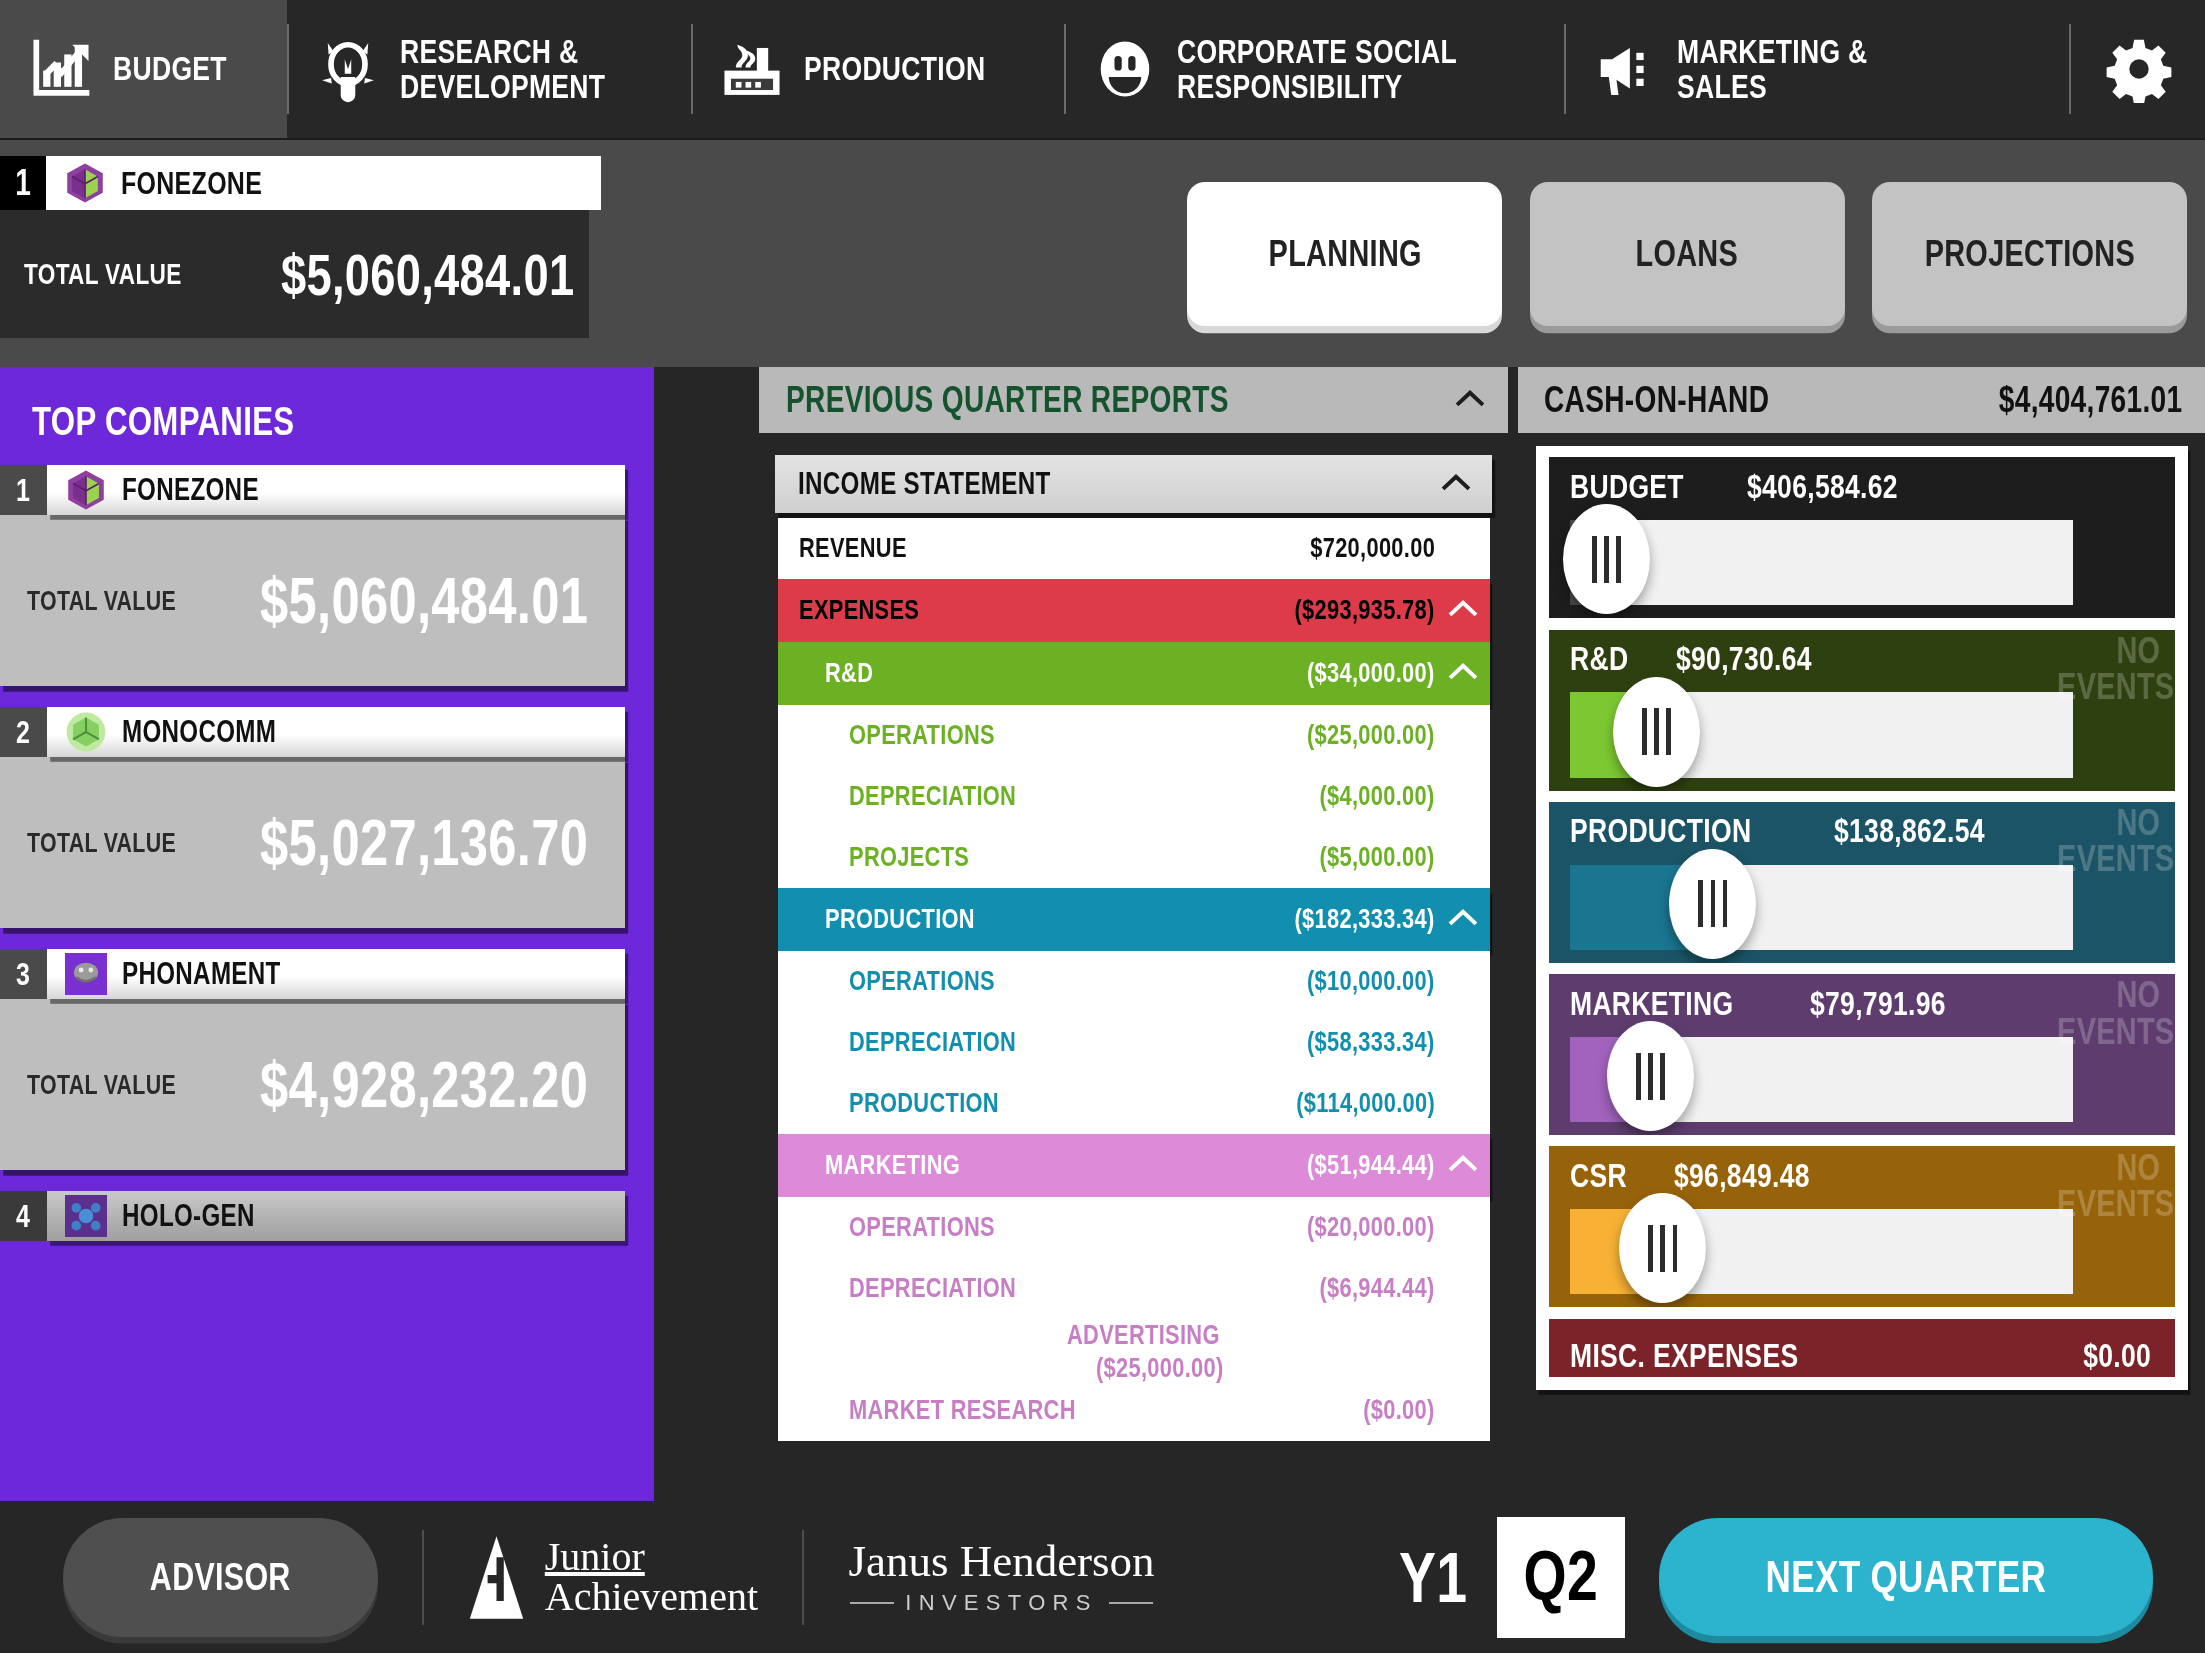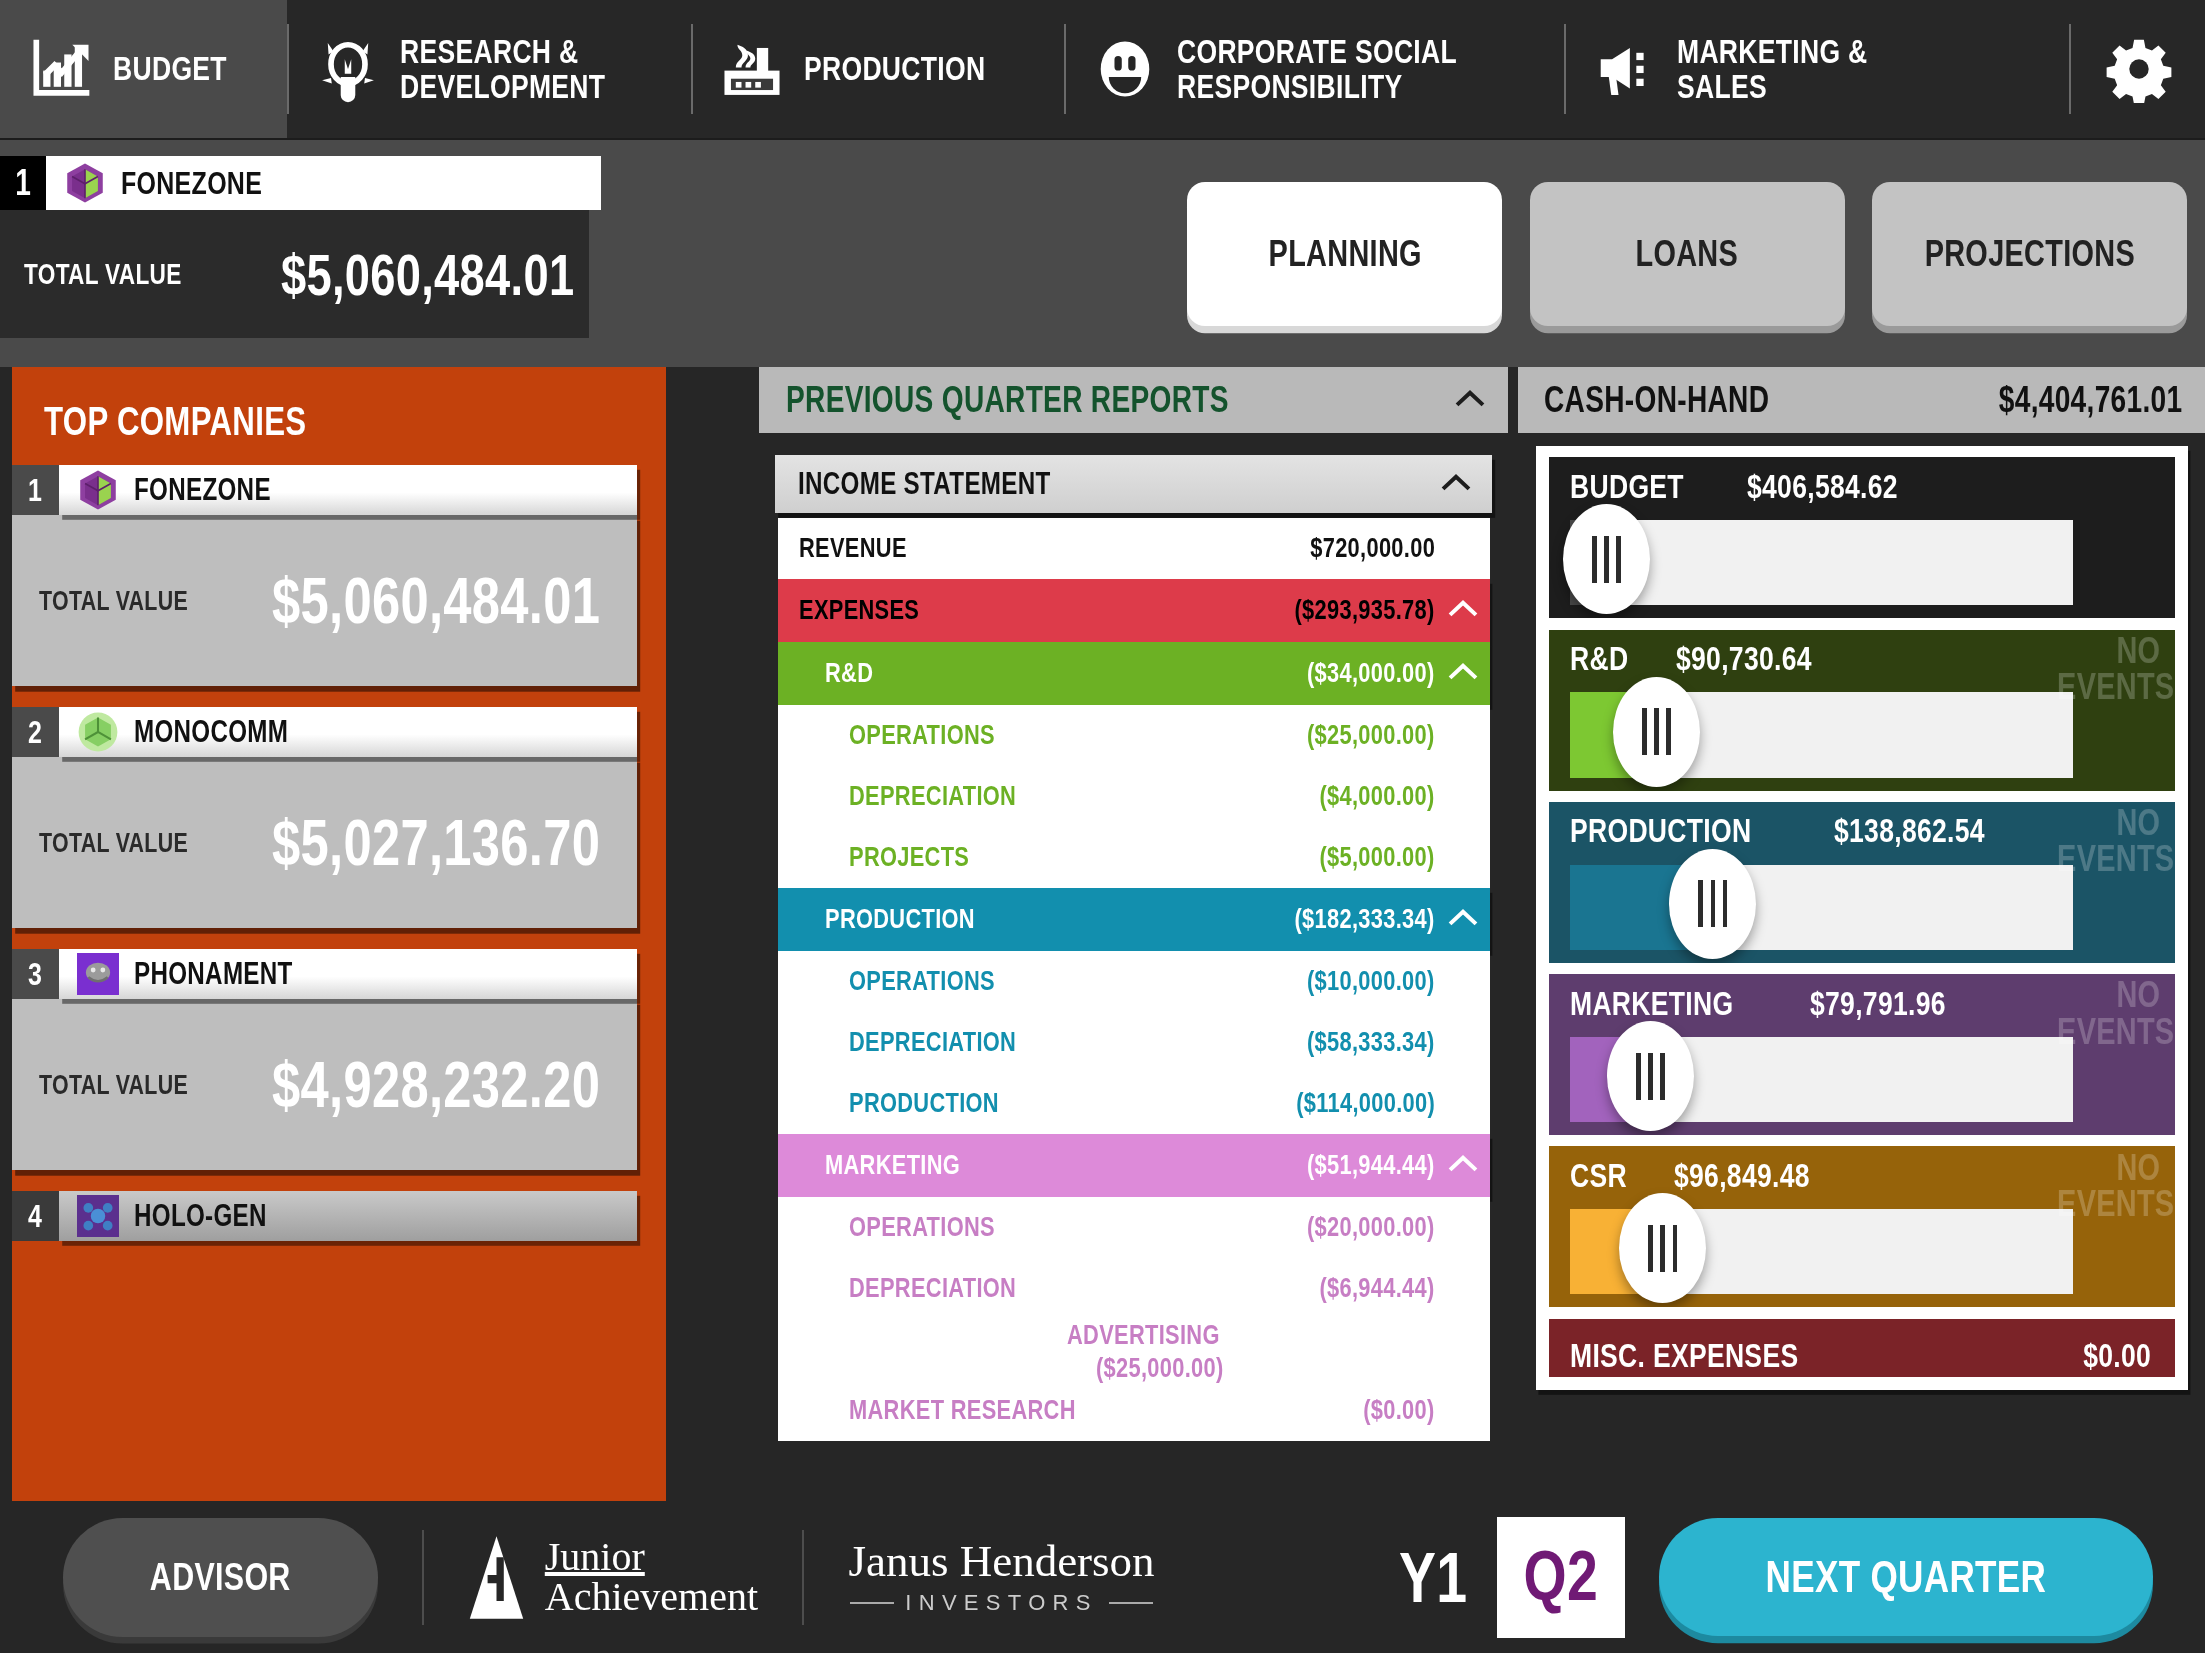--- a/index.html
+++ b/index.html
@@ -76,22 +76,22 @@
     background: #c3c3c3; color: #222; font-size: 37px; cursor: pointer;
     box-shadow: 0 7.3px 0 #9a9a9a;
   }
   .modebtn.active { background: #fff; box-shadow: 0 7.3px 0 #d8d8d8; }
 
   
   #main { position: absolute; left: 0; top: 367px; width: 2205px; height: 1134px; }
 
   
   #left-col {
-    position: absolute; left: 12px; top: 0; width: 654px; height: 1134px;
-    background: #c2410c; overflow: hidden;
+    position: absolute; left: 0; top: 0; width: 654px; height: 1134px;
+    background: #6d28d9; overflow: hidden;
   }
   #top-companies-title { padding: 32px 0 0 32px; color: #fff; font-size: 40px; }
   .co-entry { margin-top: 21px; position: relative; }
   .co-bar { display: flex; align-items: center; height: 50px; }
   .co-bar .rank {
     width: 47px; height: 50px; background: #4a4a4a; color: #fff;
     display: flex; align-items: center; justify-content: center; font-size: 32px; flex: none;
   }
   .co-bar .namebox {
     flex: 1; height: 50px; display: flex; align-items: center;
@@ -184,21 +184,21 @@
     background: #4f4f4f; color: #fff; font-size: 39px;
     display: flex; align-items: center; justify-content: center; cursor: pointer;
     box-shadow: 0 6.5px 0 #3a3a3a;
   }
   .vline { width: 2.4px; height: 95px; background: #4d4d4d; margin: 0 44px; }
   #ja-logo { display: flex; align-items: center; gap: 19.4px; }
   #jh-logo { display: flex; flex-direction: column; align-items: center; }
   #period { margin-left: auto; display: flex; align-items: center; }
   #period .yr { color: #fff; font-size: 71px; }
   #period .qt {
-    background: #fff; color: #701a75; font-size: 71px; margin-left: 11.3px;
+    background: #fff; color: #000000; font-size: 71px; margin-left: 11.3px;
     padding: 4.8px 16px 8px 16px; display: flex; align-items: center;
     justify-content: center; height: 121px;
   }
   #next-quarter {
     margin-left: 34px; margin-right: 52px; width: 494px; height: 118px;
     border-radius: 59px; background: #2cb4cf; color: #fff; font-size: 45px;
     display: flex; align-items: center; justify-content: center; cursor: pointer;
     box-shadow: 0 7.3px 0 #1d8aa0;
   }
   svg { display: block; }

